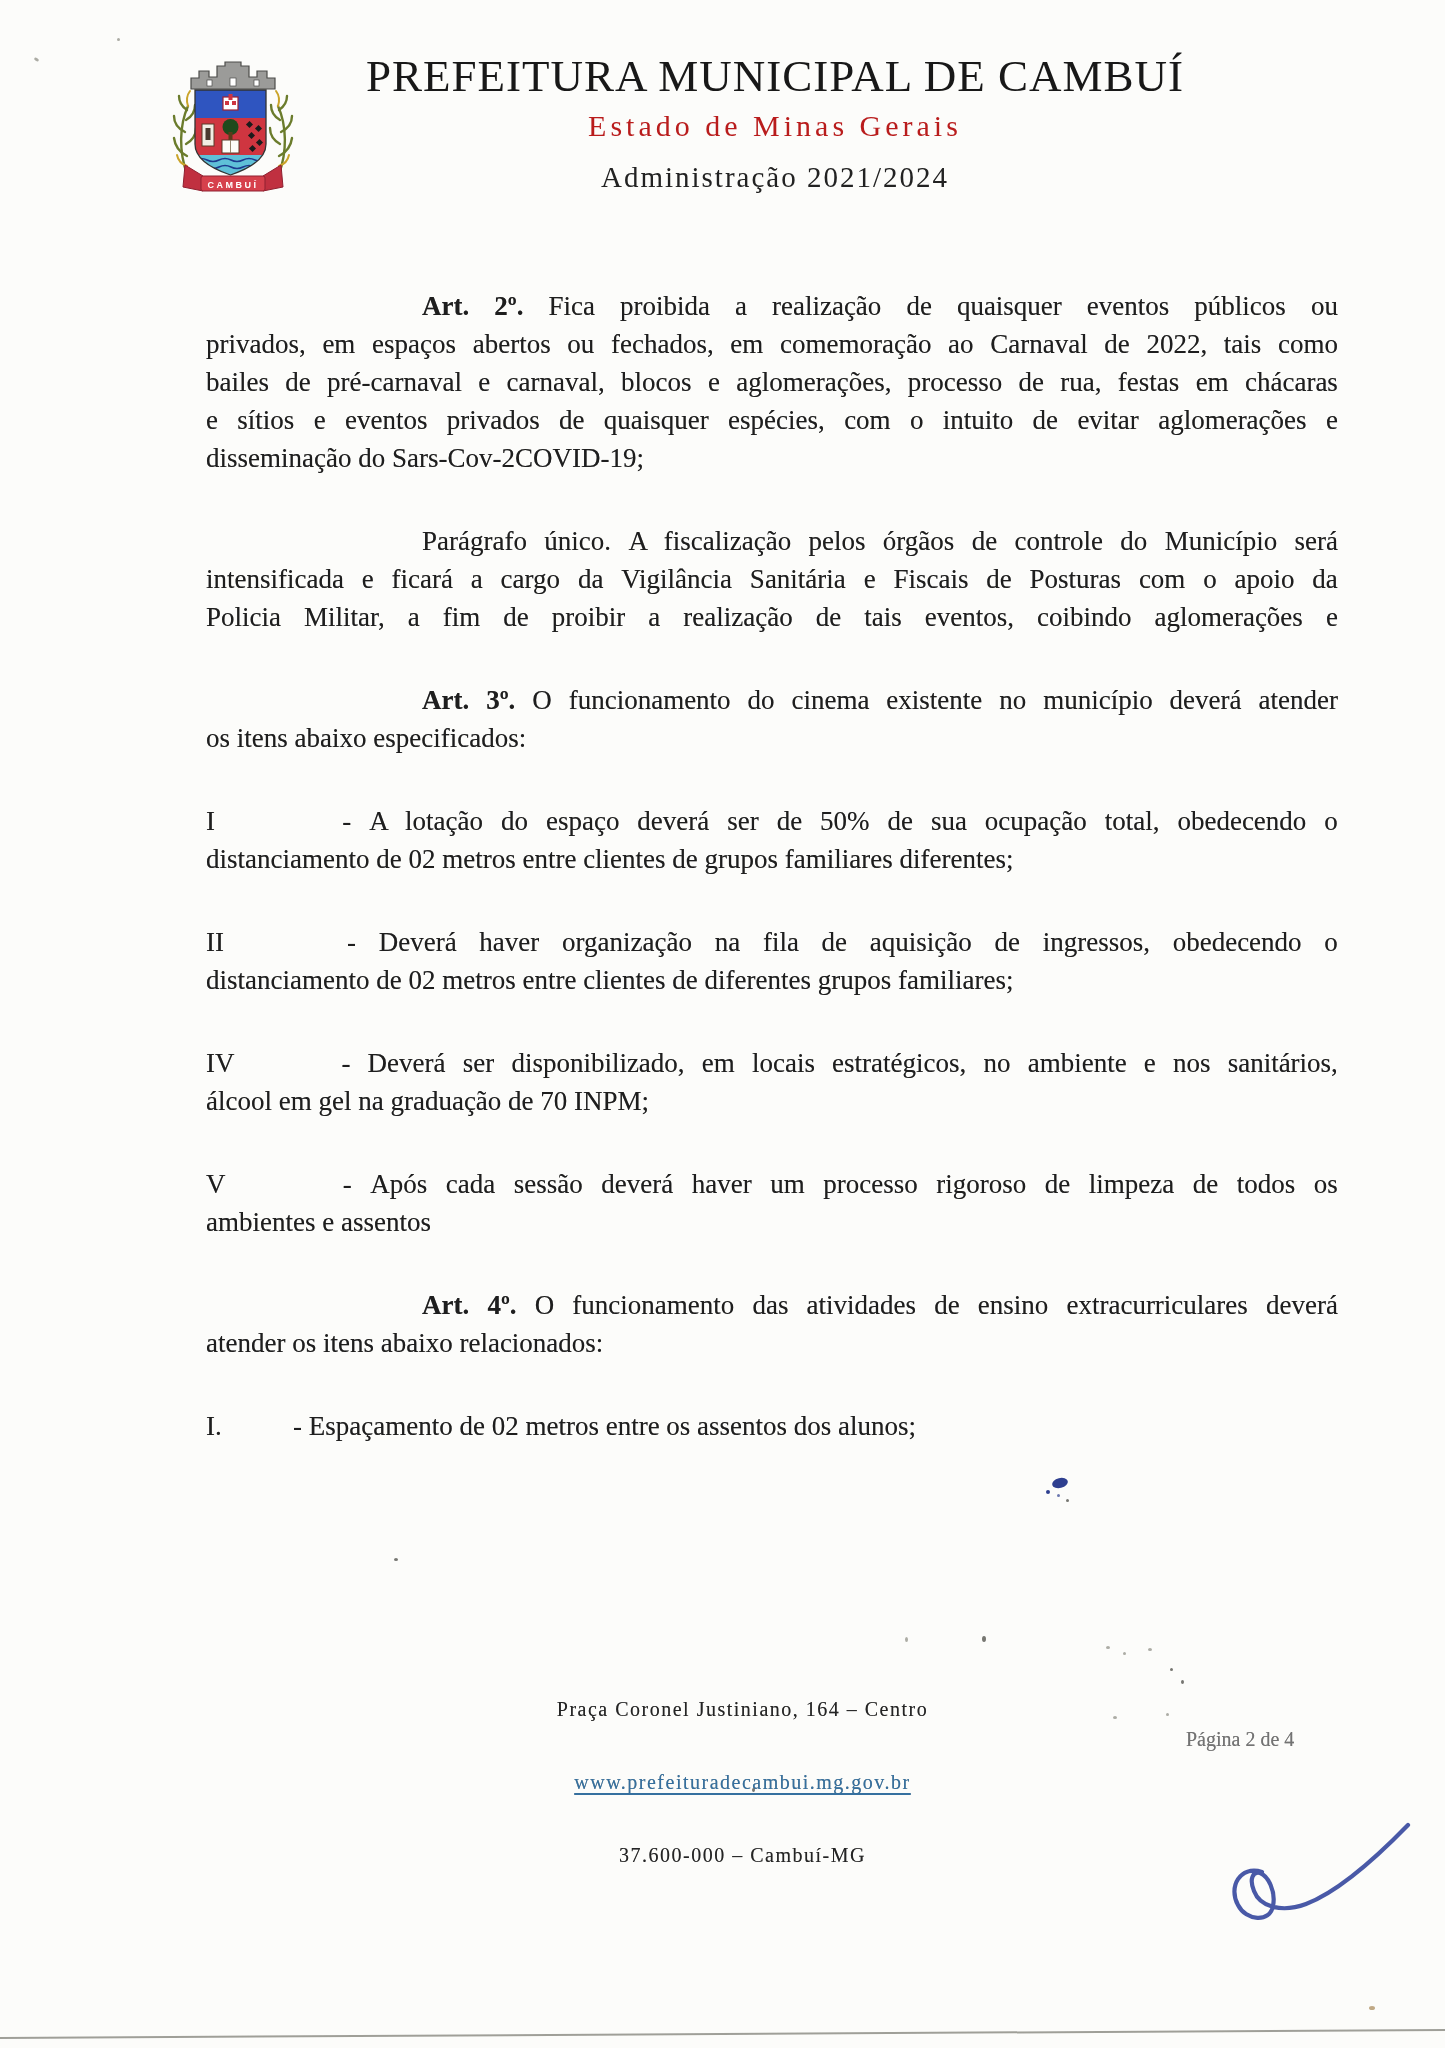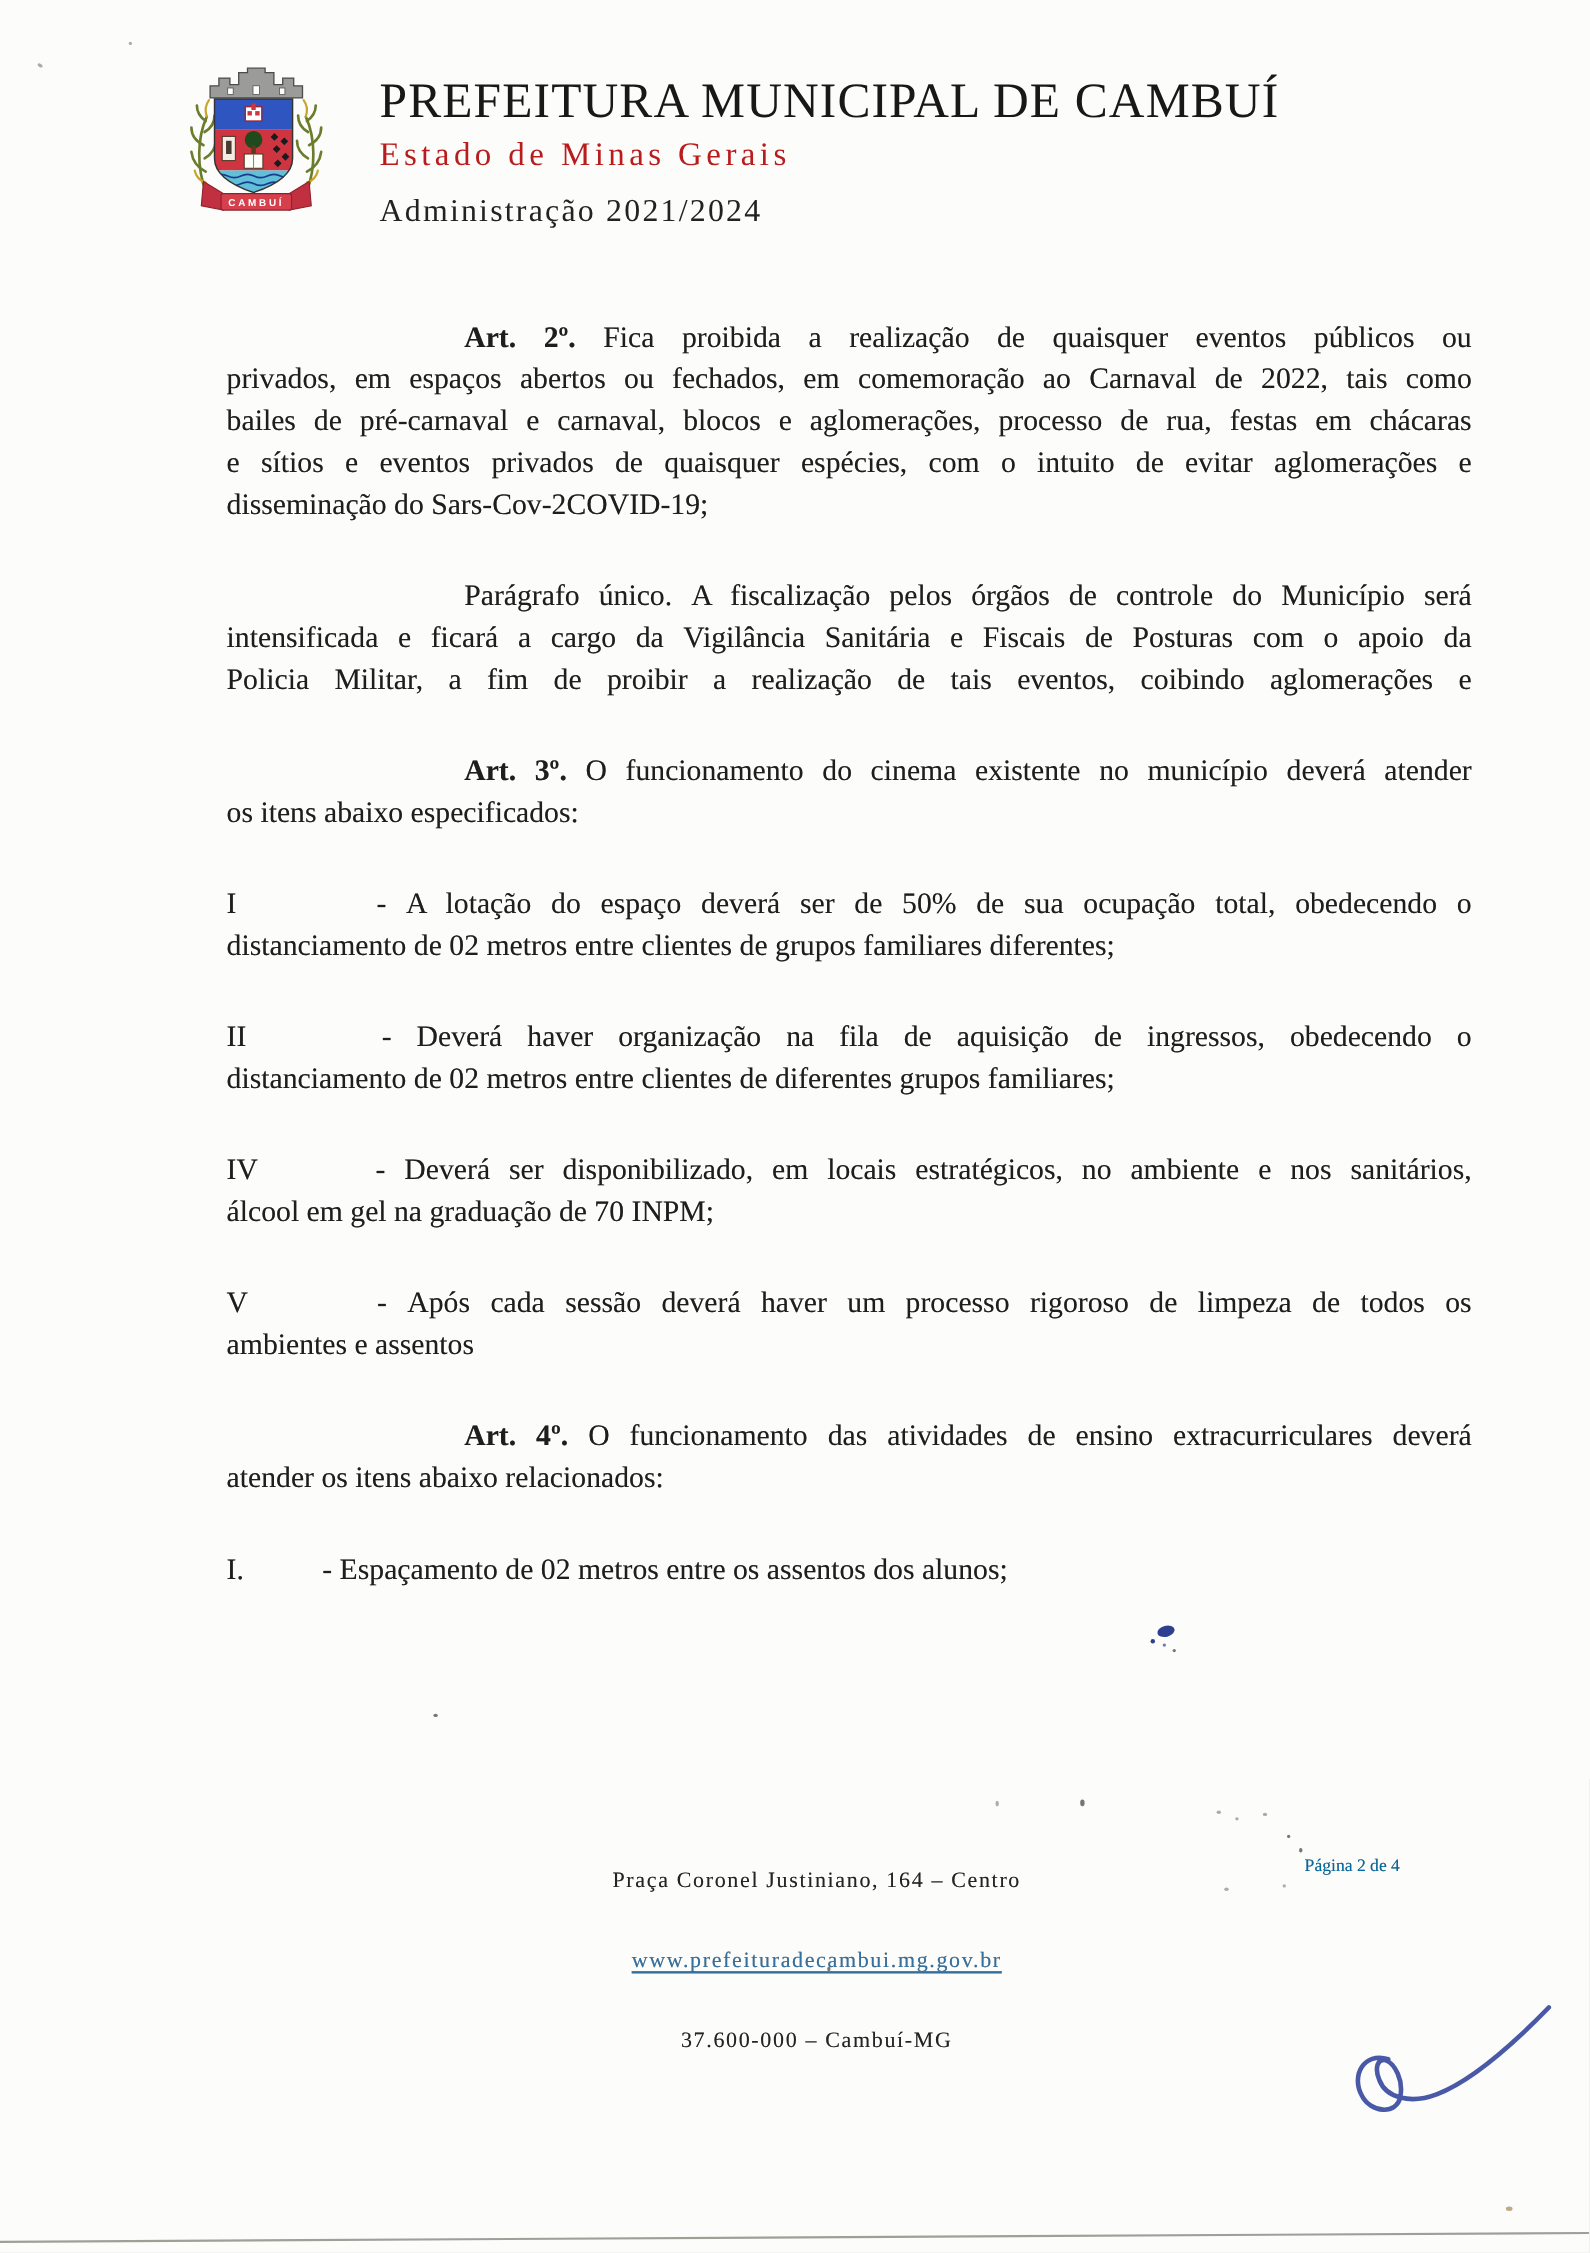--- a/index.html
+++ b/index.html
@@ -4,41 +4,41 @@
 <style>
   html,body { margin:0; padding:0; background:#e8e8e6; }
   #page {
     position:relative; width:1445px; height:2048px;
     background:#fcfcfa; overflow:hidden;
     font-family:"Liberation Serif", serif;
     color:#1c1c1c;
   }
   
   #crest { position:absolute; left:163px; top:56px; width:140px; height:140px; }
-  #header-text { position:absolute; left:345px; top:66px; width:860px; }
+  #header-text { position:absolute; left:345px; top:51px; width:860px; text-align:center; }
   #page-title  { font-size:45px; line-height:50px; letter-spacing:1px; color:#181818; white-space:nowrap; }
   #subtitle-state { font-size:30px; line-height:36px; letter-spacing:4px; margin-top:7px; color:#b91c1c; white-space:nowrap; }
   #subtitle-admin { font-size:29px; line-height:34px; letter-spacing:2px; margin-top:16px; color:#222; white-space:nowrap; }
   
   #doc { position:absolute; left:206px; top:287px; width:1132px; }
   .para { margin:0 0 45px 0; }
   .line { font-size:27px; line-height:38px; color:#1e1e1e;
           text-shadow:0 0 0.5px rgba(20,20,20,.45); }
   .jline { display:flex; justify-content:space-between; }
   .w { flex:none; white-space:pre; }
   b.w, .lead { font-weight:bold; }
   .indent { margin-left:216px; }
   .roman { flex:none; display:inline-block; width:125px; }
   .roman.narrow { width:87px; }
   
   #footer { position:absolute; left:365px; top:1653px; width:755px; text-align:center; }
   .f-line { font-size:20px; line-height:33px; letter-spacing:1.5px; color:#242424;
             text-shadow:0 0 0.5px rgba(20,20,20,.4);margin-top:40px; }
   #footer-link { color:var(--link,#35709f); text-decoration:underline; text-underline-offset:4px; }
-  #page-indicator { position:absolute; left:1186px; top:1688px; font-size:16px; color:#0369a1;
+  #page-indicator { position:absolute; left:1186px; top:1728px; font-size:20px; color:#737373;
                     text-shadow:0 0 0.4px rgba(20,20,20,.4); }
   
   #signature { position:absolute; left:1200px; top:1805px; width:245px; height:150px; }
   .blot { position:absolute; background:#2e3f8f; border-radius:50%; }
   .speck { position:absolute; background:#97978f; border-radius:50%; opacity:.8; }
   .speck.dark { background:#55554f; }
   .speck.tan { background:#b09468; }
   #bottom-edge { position:absolute; left:0; top:2020px; width:1445px; height:28px; }
 </style>
 </head>

